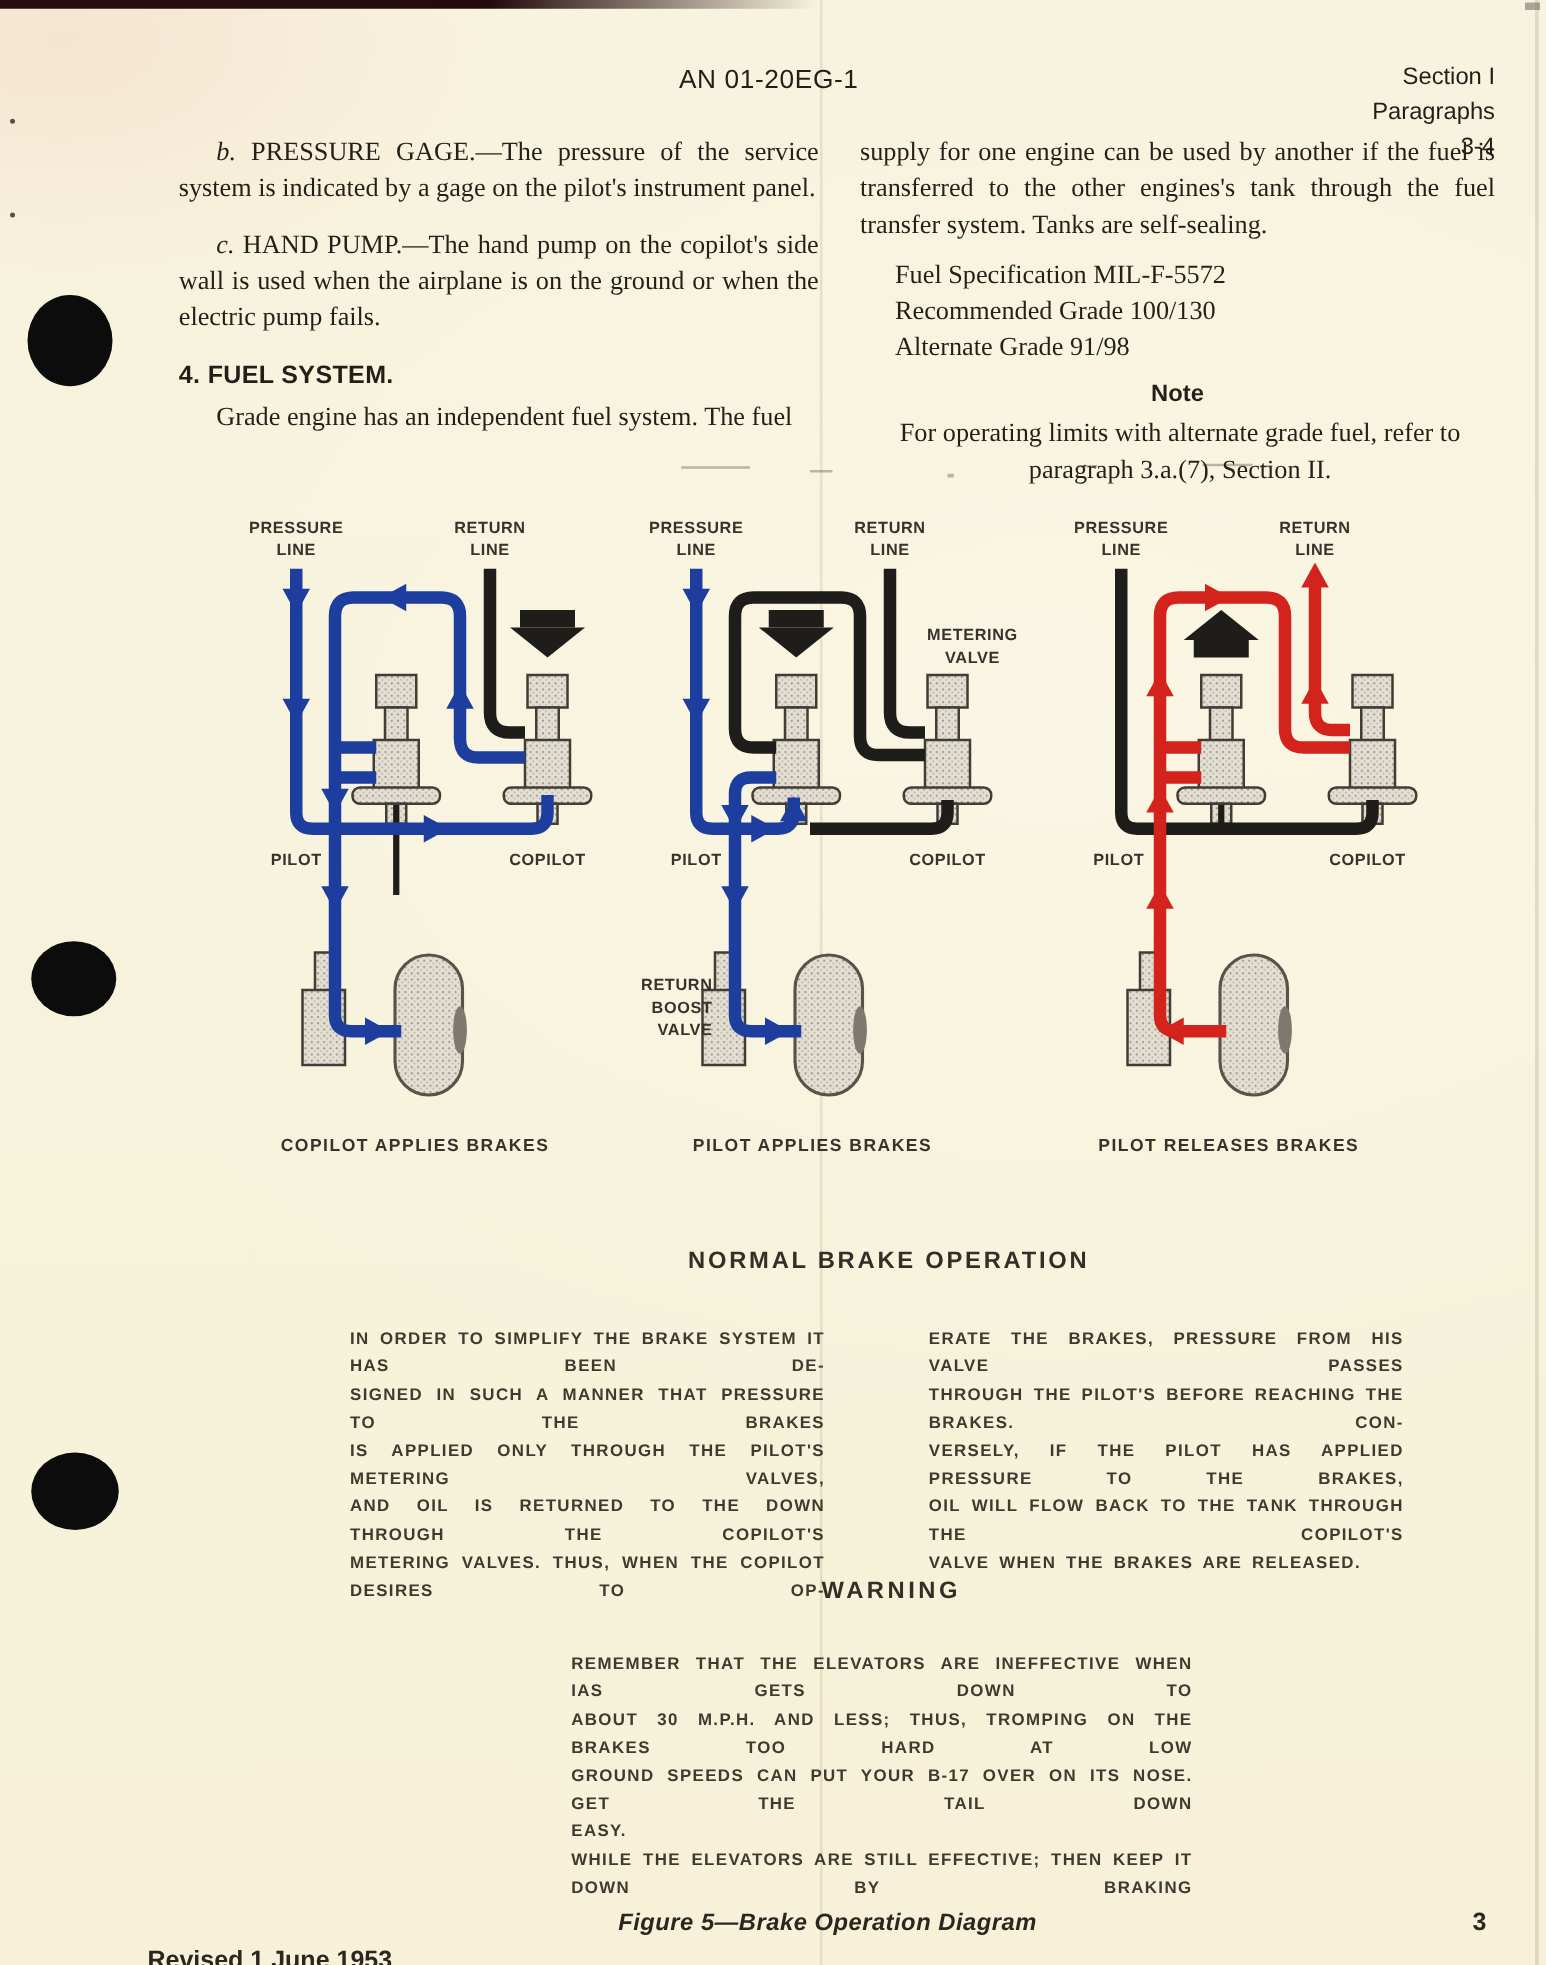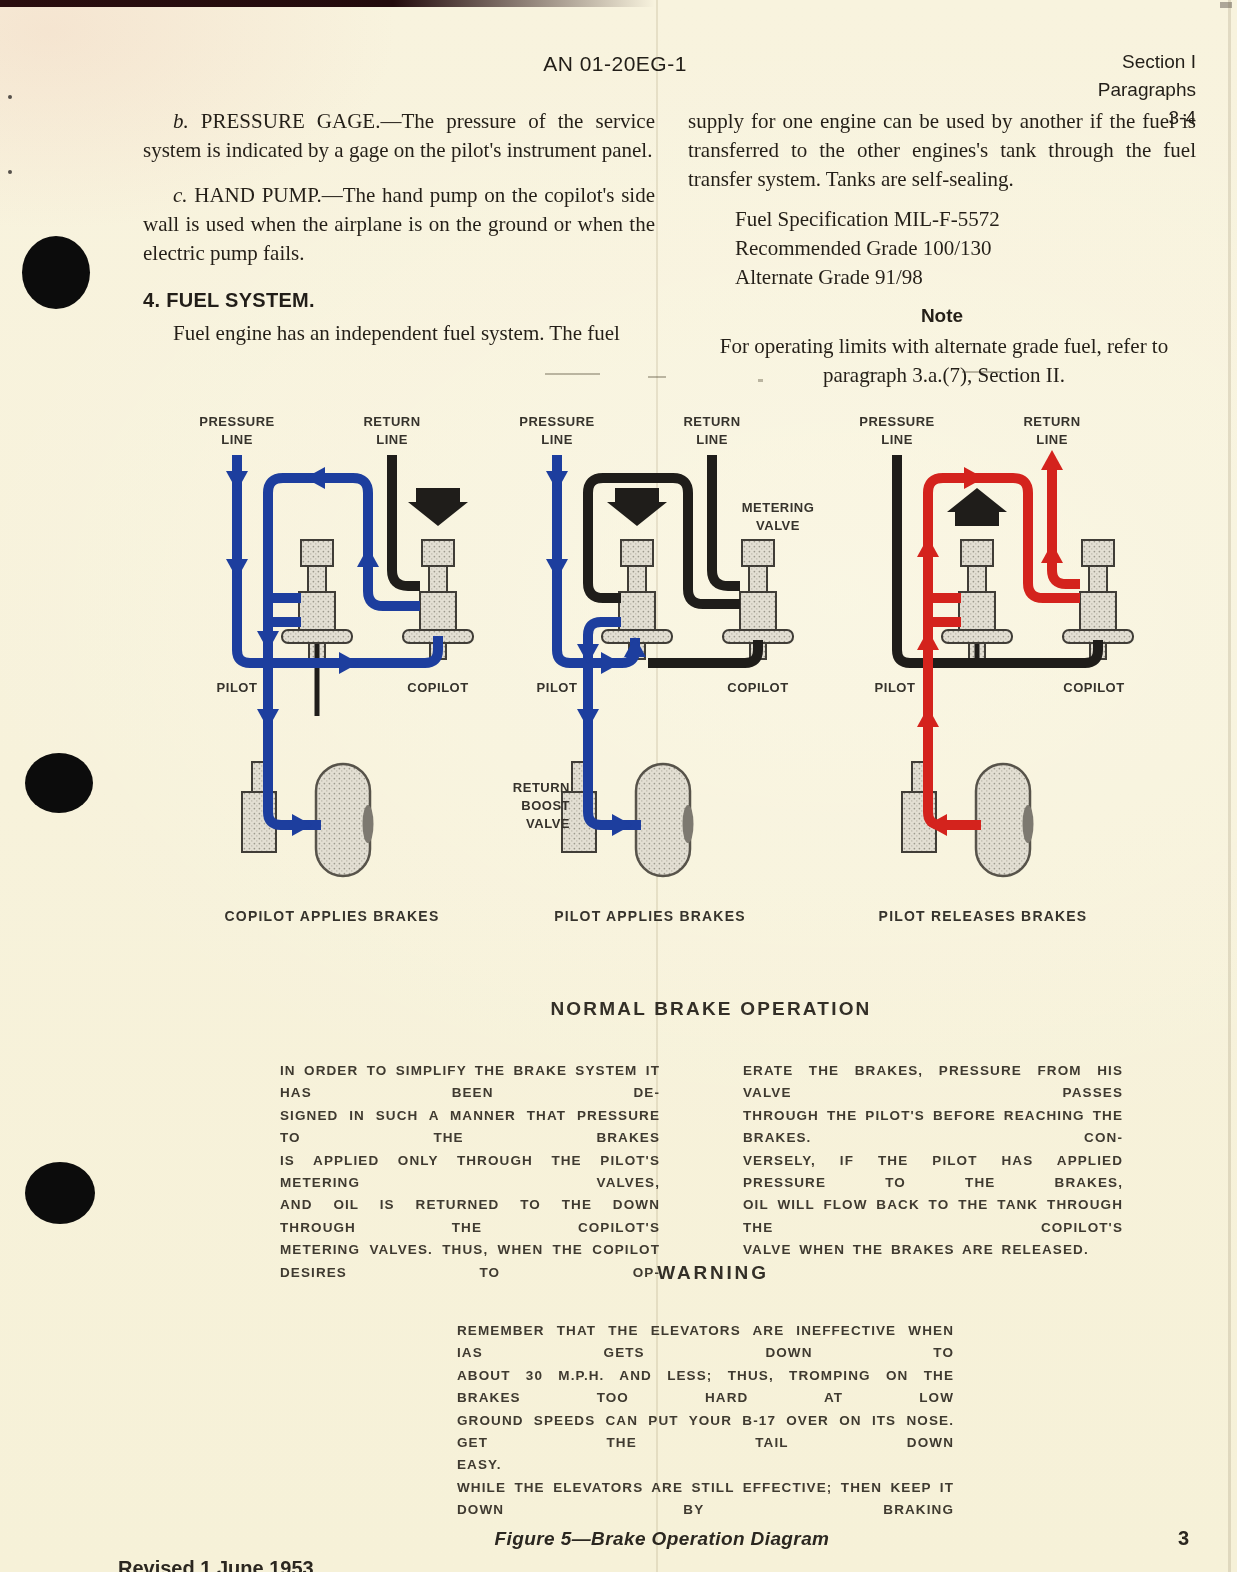--- a/index.html
+++ b/index.html
@@ -23,21 +23,21 @@
   .dash{background:rgba(85,75,55,.38);}
   
   .hdr{font-family:"Liberation Sans",sans-serif;font-weight:400;color:#221e18;}
   .doc-num{top:52px;left:615px;transform:translateX(-50%);font-size:21px;letter-spacing:.5px;}
   .sec{top:48px;left:1196px;transform:translateX(-100%);font-size:19px;text-align:right;line-height:28px;}
   
   .col{font-size:21px;line-height:29px;text-align:justify;}
   .lead{font-style:italic;}
   .indent{text-indent:30px;}
   .sans-head{font-family:"Liberation Sans",sans-serif;font-weight:700;font-size:20px;color:#221e18;letter-spacing:.3px;}
-  .specline{line-height:29px;margin-left:19px;}
+  .specline{line-height:29px;}
   .note-label{font-family:"Liberation Sans",sans-serif;font-weight:700;font-size:19px;text-align:center;}
   
   .capsline{font-family:"Liberation Sans",sans-serif;font-weight:700;font-size:13.5px;
     line-height:22.4px;letter-spacing:1.1px;word-spacing:3px;color:#3f3a30;
     text-align:justify;text-align-last:justify;margin-left:40px;}
   .capsline.ll{text-align-last:left;}
   .block-head{font-family:"Liberation Sans",sans-serif;font-weight:700;font-size:19px;
     letter-spacing:2.2px;color:#332f27;white-space:nowrap;margin-left:43px;}
   .fig-cap{font-family:"Liberation Sans",sans-serif;font-weight:700;font-style:italic;
     font-size:19px;letter-spacing:.4px;color:#2b2720;white-space:nowrap;margin-top:40px;}
@@ -77,21 +77,21 @@
   <div class="abs col" style="left:143px;top:107px;width:512px;">
     <p class="indent" style="margin:0 0 16px 0;">
       <span class="lead">b.</span>
       <span>PRESSURE GAGE.</span><span>—The pressure of the service system is indicated by a gage on the pilot's instrument panel.</span>
     </p>
     <p class="indent" style="margin:0 0 18px 0;">
       <span class="lead">c.</span>
       <span>HAND PUMP.</span><span>—The hand pump on the copilot's side wall is used when the airplane is on the ground or when the electric pump fails.</span>
     </p>
     <div class="sans-head">4. FUEL SYSTEM.</div>
-    <p class="indent" style="margin:4px 0 0 0;text-align:left;">Fuel engine has an independent fuel system. The fuel</p>
+    <p class="indent" style="margin:4px 0 0 0;text-align:left;">Grade engine has an independent fuel system. The fuel</p>
   </div>
 
   <div class="abs col" style="left:688px;top:107px;width:508px;">
     <p style="margin:0;">supply for one engine can be used by another if the fuel is transferred to the other engines's tank through the fuel transfer system. Tanks are self-sealing.</p>
     <div style="margin:11px 0 0 28px;text-align:left;">
       <div class="specline">Fuel Specification MIL-F-5572</div>
       <div class="specline">Recommended Grade 100/130</div>
       <div class="specline">Alternate Grade 91/98</div>
     </div>
     <div class="note-label" style="margin-top:9px;">Note</div>

